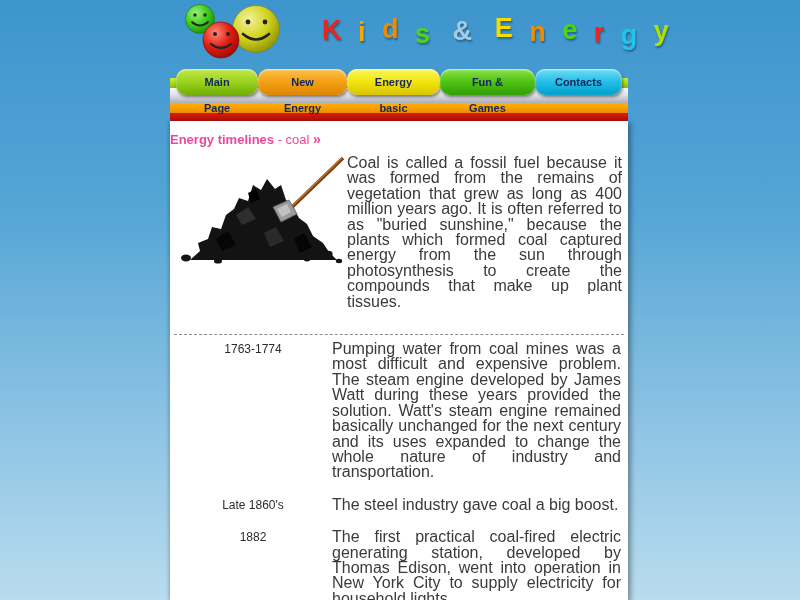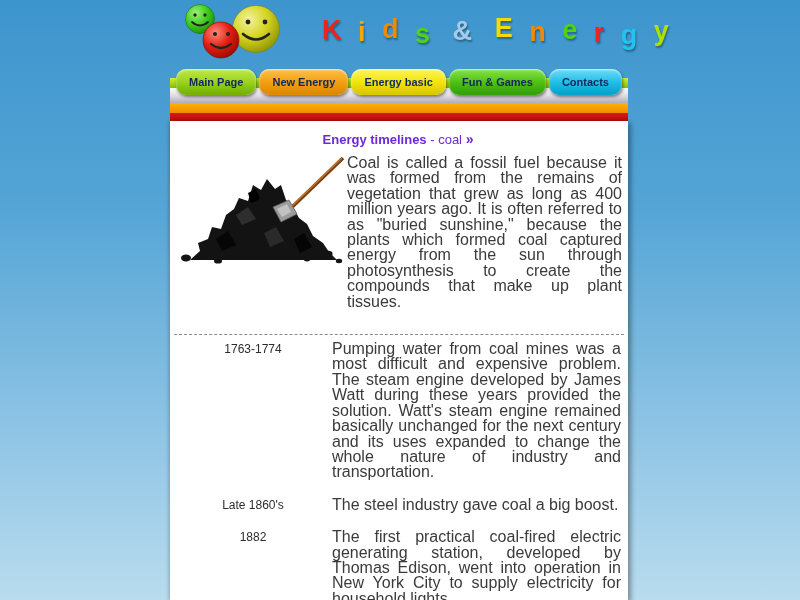--- a/index.html
+++ b/index.html
@@ -34,34 +34,34 @@
   .lime-bar{position:absolute;left:0;top:18px;width:458px;height:10px;
     background:linear-gradient(180deg,#d2ee3a 0%,#a7d714 55%,#7fbf00 100%);}
   .band-gray{position:absolute;left:0;top:28px;width:458px;height:15px;
     background:linear-gradient(180deg,#fbfbfb 0%,#e2e2e6 45%,#aeaeb8 100%);}
   .band-orange{position:absolute;left:0;top:43px;width:458px;height:10px;
     background:linear-gradient(180deg,#ffb200 0%,#f08c00 100%);}
   .band-red{position:absolute;left:0;top:53px;width:458px;height:8px;
     background:linear-gradient(180deg,#d51a10 0%,#b90e08 100%);}
   .nav-btns{position:absolute;left:6px;top:9px;width:446px;display:flex;
     justify-content:space-between;}
-  .btn{height:26px;padding:0 13px;border-radius:10px;border:none;
+  .btn{height:26px;padding:0 20px;border-radius:10px;border:none;
     font-family:"Liberation Sans",sans-serif;font-weight:bold;font-size:11px;
     color:#12275c;line-height:26px;cursor:pointer;
     box-shadow:1px 2px 3px rgba(0,0,0,0.45), inset 0 1px 2px rgba(255,255,255,0.65);}
   .b0{background:linear-gradient(180deg,#c2e84a 0%,#9ad320 50%,#6fae00 100%);}
   .b1{background:linear-gradient(180deg,#fbf55c 0%,#f3e40e 50%,#d8c400 100%);}
   .b2{background:linear-gradient(180deg,#fcc14e 0%,#f3a012 50%,#dd8500 100%);}
   .b3{background:linear-gradient(180deg,#8ae24a 0%,#4fc214 50%,#2f9e04 100%);}
   .b4{background:linear-gradient(180deg,#6fdcf5 0%,#22bfe8 50%,#039ecc 100%);}
 
   
   .content{position:absolute;left:0;top:121px;width:458px;height:479px;
     background:#ffffff;box-shadow:3px 2px 5px rgba(0,0,0,0.35),-2px 0 3px rgba(0,0,0,0.15);}
-  .page-title{text-align:center;padding:10px 2px 2px 0;font-size:13px;color:#6d28d9;}
+  .page-title{text-align:left;padding:10px 2px 2px 0;font-size:13px;color:#ec4899;}
   .page-title .t-bold{font-weight:bold;}
   .page-title .t-arrow{font-weight:bold;font-size:14px;}
 
   .figure-row{display:flex;align-items:flex-start;padding:6px 6px 0 6px;}
   .coal-svg{flex:0 0 170px;}
   .intro-text{width:281px;margin-left:1px;margin-top:0;
     font-size:16px;line-height:15.4px;color:#3a3a3a;text-align:justify;}
 
   .dotted-sep{border:none;border-top:1px dashed #8a8a8a;margin:9px 4px 6px 4px;}
 

